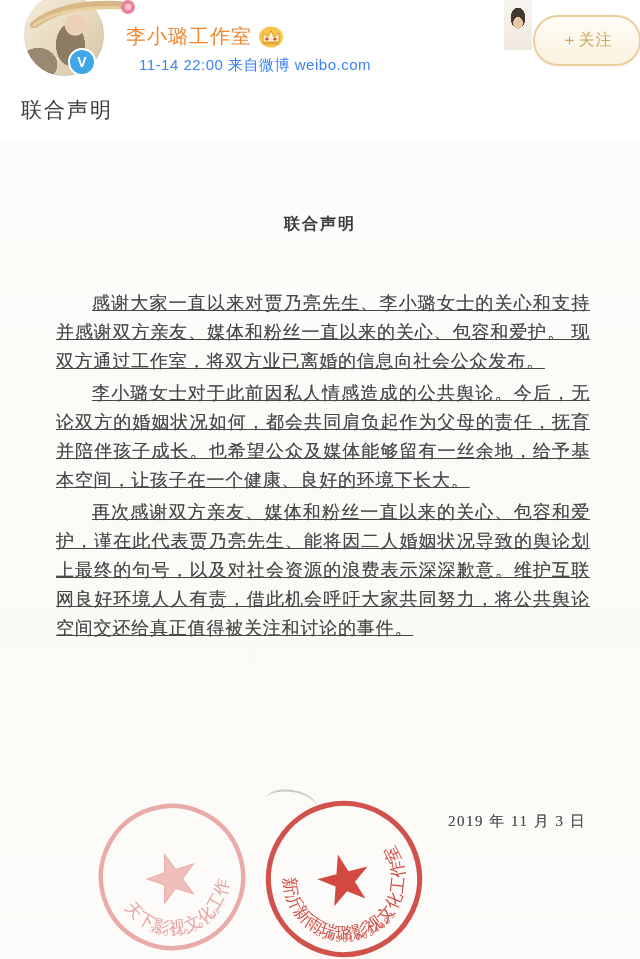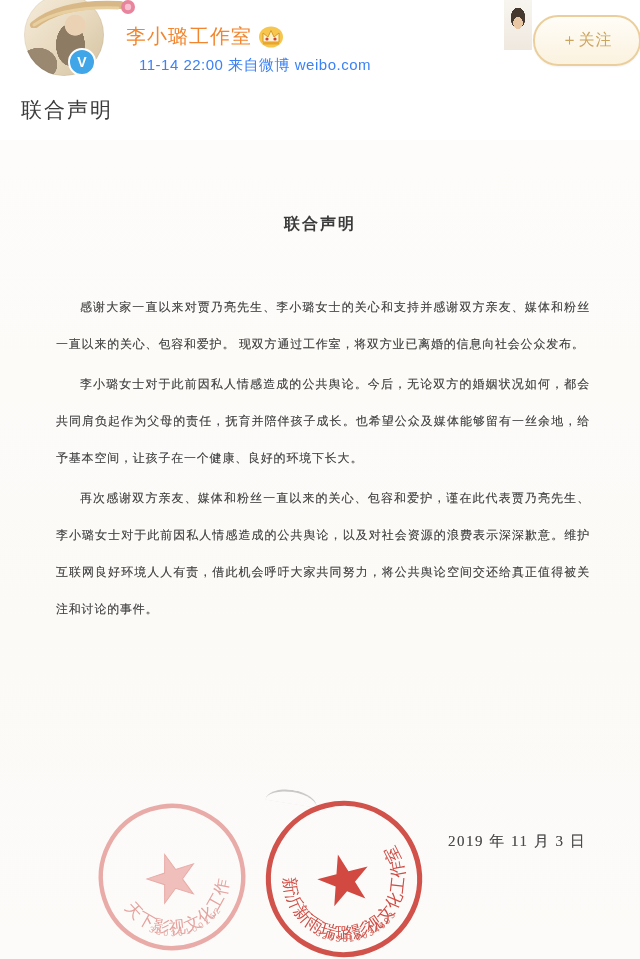--- a/index.html
+++ b/index.html
@@ -53,35 +53,36 @@
     background:linear-gradient(180deg,#fdfcfa 0%,#fbfaf7 60%,#fcfbf9 100%);
     color:#434343;
   }
   .doc-title{
     padding-top:74px;text-align:center;font-weight:bold;font-size:16px;
     letter-spacing:2px;color:#3a3a3a;margin:0 0 54px 0;
     font-family:"Liberation Serif","DejaVu Serif",serif;
   }
   .doc-body{margin:0 50px 0 56px;}
   .doc-body p{
-    margin:0 0 3px 0;font-size:12px;line-height:37px;letter-spacing:0.8px;
+    margin:0 0 3px 0;font-size:18px;line-height:29px;letter-spacing:0.8px;
     text-indent:2em;text-align:justify;color:#474747;
     font-family:"Liberation Serif","DejaVu Serif",serif;
     text-shadow:0 0 0.5px rgba(70,70,70,0.55);
+    text-decoration:underline;
   }
   
   .seal1{position:absolute;left:93px;top:658px;width:158px;height:158px;transform:rotate(-18deg);opacity:0.82;}
   .seal2{position:absolute;left:260px;top:655px;width:168px;height:168px;transform:rotate(-14deg);opacity:0.95;}
   .pencil-mark{
     position:absolute;left:266px;top:650px;width:52px;height:12px;
     border-top:2px solid rgba(140,140,140,0.45);border-radius:50% 50% 0 0/100% 100% 0 0;
     transform:rotate(9deg);
   }
   .doc-date{
-    position:absolute;left:448px;top:692px;font-size:15px;color:#4a4a4a;
+    position:absolute;left:448px;top:672px;font-size:15px;color:#4a4a4a;
     letter-spacing:1.5px;font-family:"Liberation Serif","DejaVu Serif",serif;
     text-shadow:0 0 0.5px rgba(70,70,70,0.5);
   }
   .seal-text{font-family:"Liberation Serif","DejaVu Serif",serif;}
 </style>
 </head>
 <body>
 
 <div class="header">
 
@@ -116,21 +117,21 @@
 
 <div class="post-text">联合声明</div>
 
 <div class="doc">
 
   <h1 class="doc-title">联合声明</h1>
 
   <div class="doc-body">
       <p>感谢大家一直以来对贾乃亮先生、李小璐女士的关心和支持并感谢双方亲友、媒体和粉丝一直以来的关心、包容和爱护。 现双方通过工作室，将双方业已离婚的信息向社会公众发布。</p>
       <p>李小璐女士对于此前因私人情感造成的公共舆论。今后，无论双方的婚姻状况如何，都会共同肩负起作为父母的责任，抚育并陪伴孩子成长。也希望公众及媒体能够留有一丝余地，给予基本空间，让孩子在一个健康、良好的环境下长大。</p>
-      <p>再次感谢双方亲友、媒体和粉丝一直以来的关心、包容和爱护，谨在此代表贾乃亮先生、李小璐女士对于此前因私人情感造成的公共舆论，以及对社会资源的浪费表示深深歉意。维护互联网良好环境人人有责，借此机会呼吁大家共同努力，将公共舆论空间交还给真正值得被关注和讨论的事件。</p>
+      <p>再次感谢双方亲友、媒体和粉丝一直以来的关心、包容和爱护，谨在此代表贾乃亮先生、能将因二人婚姻状况导致的舆论划上最终的句号，以及对社会资源的浪费表示深深歉意。维护互联网良好环境人人有责，借此机会呼吁大家共同努力，将公共舆论空间交还给真正值得被关注和讨论的事件。</p>
     </div>
 
   <div class="pencil-mark"></div>
 
   <svg class="seal1" viewBox="0 0 160 160">
     <defs>
       <path id="ring1" d="M 24.5,92.8 A 57,57 0 0,0 135.5,92.8" fill="none"></path>
       <path id="num1" d="M 37.6,122.4 A 60,60 0 0,0 122.4,122.4" fill="none"></path>
     </defs>
     <circle cx="80" cy="80" r="72" fill="none" stroke="#e59a96" stroke-width="4.5"></circle>

